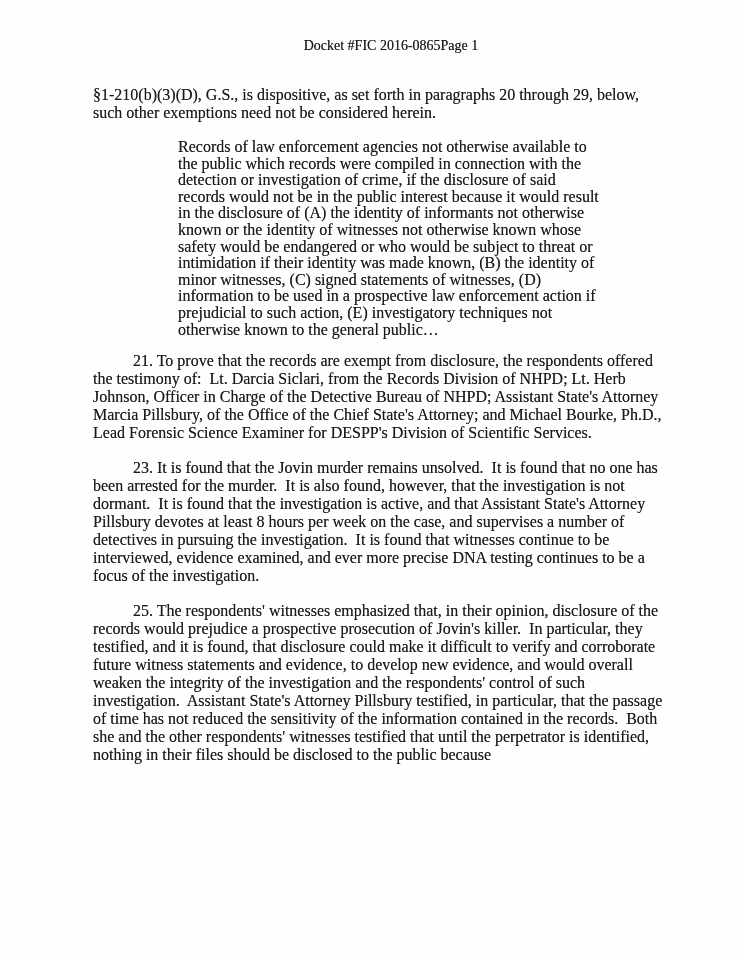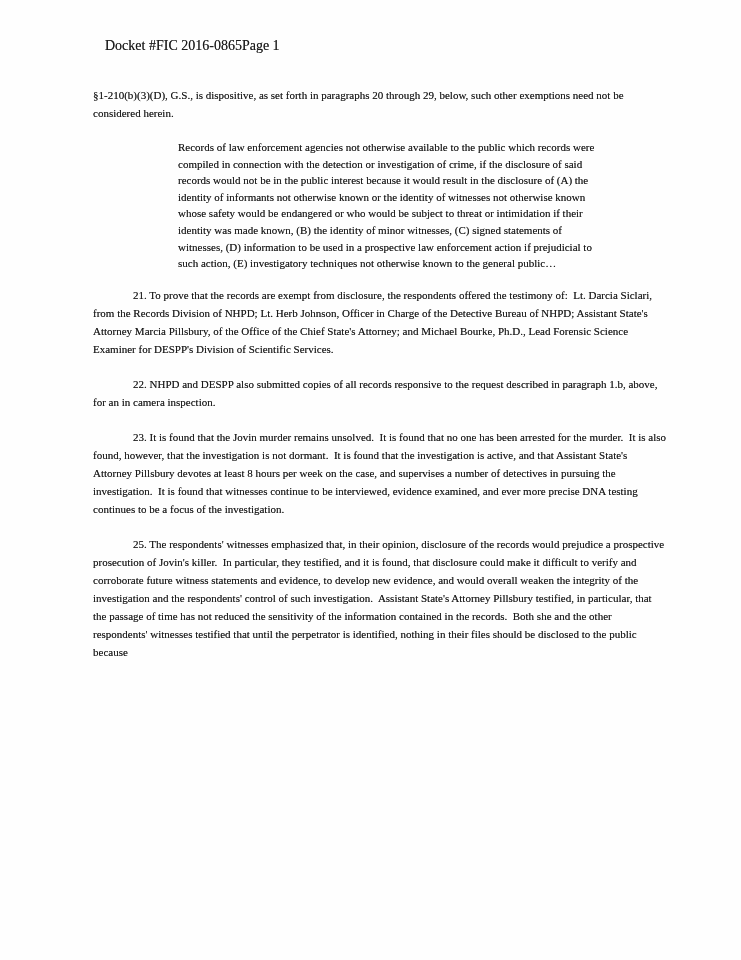--- a/index.html
+++ b/index.html
@@ -16,29 +16,29 @@
     font-family: "Liberation Serif", "DejaVu Serif", serif;
     color: #1b1b1b;
     text-shadow: 0 0 0.55px rgba(45,45,45,0.7);
   }
   .header {
     position: absolute;
     top: 38px;
     left: 105px;
     right: 64px;
     display: flex;
-    justify-content: flex-start;
+    justify-content: center;
     font-size: 14px;
   }
   .content {
     position: absolute;
     top: 86px;
     left: 93px;
     width: 574px;
-    font-size: 11px;
+    font-size: 16px;
     line-height: 18px;
     text-align: left;
   }
   p.para {
     margin: 0 0 17px 0;
     text-indent: 40px;
     white-space: pre-wrap;
   }
   p.para.noindent {
     text-indent: 0;
@@ -62,21 +62,20 @@
   </div>
 
   <div class="content">
     <p class="para noindent">§1-210(b)(3)(D), G.S., is dispositive, as set forth in paragraphs 20 through 29, below, such other exemptions need not be considered herein.</p>
 
 
     <p class="quote">Records of law enforcement agencies not otherwise available to the public which records were compiled in connection with the detection or investigation of crime, if the disclosure of said records would not be in the public interest because it would result in the disclosure of (A) the identity of informants not otherwise known or the identity of witnesses not otherwise known whose safety would be endangered or who would be subject to threat or intimidation if their identity was made known, (B) the identity of minor witnesses, (C) signed statements of witnesses, (D) information to be used in a prospective law enforcement action if prejudicial to such action, (E) investigatory techniques not otherwise known to the general public…</p>
 
     <p class="para">21. To prove that the records are exempt from disclosure, the respondents offered the testimony of:  Lt. Darcia Siclari, from the Records Division of NHPD; Lt. Herb Johnson, Officer in Charge of the Detective Bureau of NHPD; Assistant State's Attorney Marcia Pillsbury, of the Office of the Chief State's Attorney; and Michael Bourke, Ph.D., Lead Forensic Science Examiner for DESPP's Division of Scientific Services.</p>
 
-    <p class="para">22. NHPD and DESPP also submitted copies of all records responsive to the request described in paragraph 1.b, above, for an in camera inspection.</p>
 
     <p class="para">23. It is found that the Jovin murder remains unsolved.  It is found that no one has been arrested for the murder.  It is also found, however, that the investigation is not dormant.  It is found that the investigation is active, and that Assistant State's Attorney Pillsbury devotes at least 8 hours per week on the case, and supervises a number of detectives in pursuing the investigation.  It is found that witnesses continue to be interviewed, evidence examined, and ever more precise DNA testing continues to be a focus of the investigation.</p>
 
 
     <p class="para">25. The respondents' witnesses emphasized that, in their opinion, disclosure of the records would prejudice a prospective prosecution of Jovin's killer.  In particular, they testified, and it is found, that disclosure could make it difficult to verify and corroborate future witness statements and evidence, to develop new evidence, and would overall weaken the integrity of the investigation and the respondents' control of such investigation.  Assistant State's Attorney Pillsbury testified, in particular, that the passage of time has not reduced the sensitivity of the information contained in the records.  Both she and the other respondents' witnesses testified that until the perpetrator is identified, nothing in their files should be disclosed to the public because</p>
   </div>
 
 </div>
 
 </body></html>

